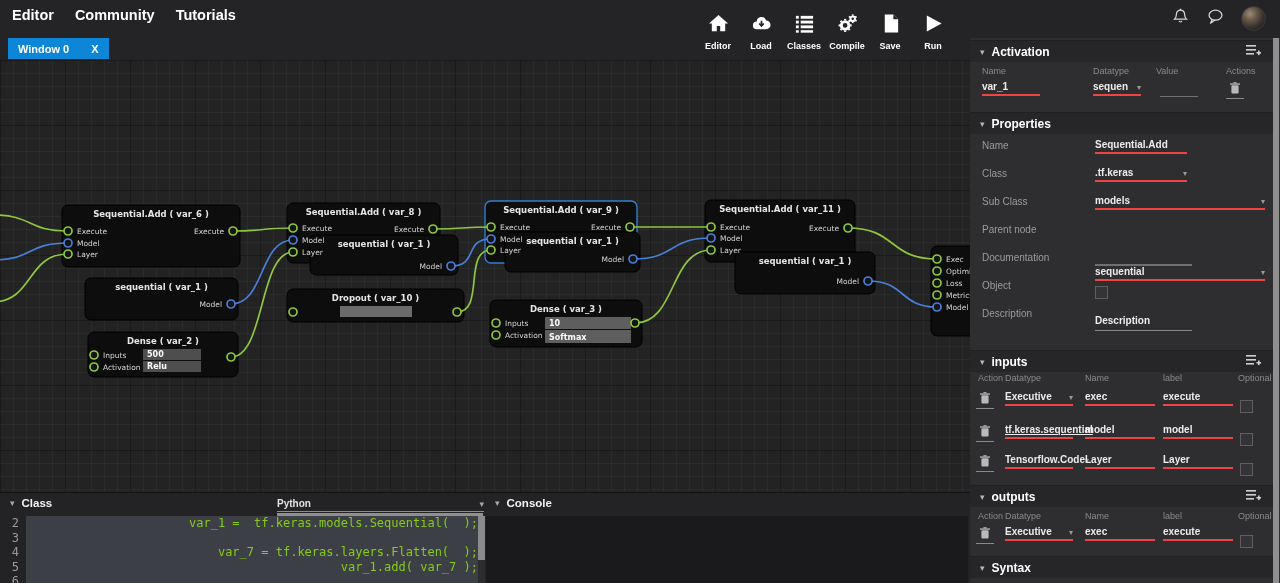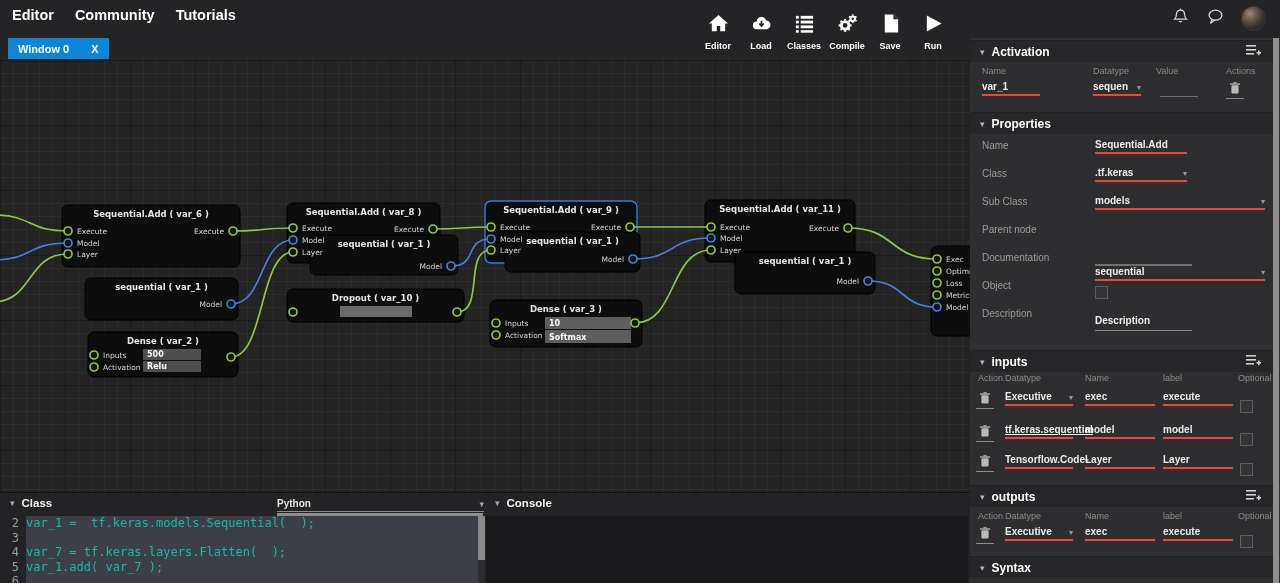--- a/index.html
+++ b/index.html
@@ -42,21 +42,21 @@
   .code-head { position:absolute; left:10px; top:4px; display:flex; align-items:center; }
   .python-select { position:absolute; left:277px; top:3px; width:207px; height:16px; border-bottom:1px solid #8d8d8d;
                    display:flex; justify-content:space-between; align-items:center;
                    font-size:10px; font-weight:bold; color:#e2e2e2; }
   .python-select .caret { color:#aaa; font-size:9px; }
   .code-hscroll { position:absolute; left:277px; top:20px; width:206px; height:3px; background:#8f8f8f; }
   .code-body { position:absolute; left:0; top:23px; width:478px; height:68px; overflow:hidden;
                font-family:"DejaVu Sans Mono","Liberation Mono",monospace; font-size:12px; line-height:14.5px; }
   .code-line { display:flex; height:14.5px; }
   .code-line .ln { width:26px; text-align:right; padding-right:7px; color:#9a9a9a; flex:none; }
-  .code-line .lt { flex:1; background:#3c4046; padding-left:0; white-space:pre; color:#14b8a6; }
+  .code-line .lt { flex:1; background:#3c4046; padding-left:24px; white-space:pre; color:#84cc16;text-align:right; }
   .code-vscroll { position:absolute; left:478px; top:23px; width:7px; height:68px; background:#2c2c2e; }
   .code-vscroll .vthumb { position:absolute; left:0; top:0; width:7px; height:44px; background:#8a8a8a; }
   .console-head { position:absolute; left:495px; top:4px; display:flex; align-items:center; }
   .console-body { position:absolute; left:486px; top:23px; width:482px; height:68px; background:#1a1a1c; }
   
   .rpanel { position:absolute; left:970px; top:38px; width:310px; height:545px; background:#2e2e30; font-size:10px; }
   .rscroll { position:absolute; left:1273px; top:38px; width:6px; height:545px; background:#8f8f8f; }
   .sec-head { position:absolute; left:0; width:303px; height:22px; background:#262628;
               display:flex; align-items:center; padding-left:10px; border-top:1px solid #202022; }
   .sec-head .tri { color:#b5b5b5; font-size:9px; margin-right:7px; }

